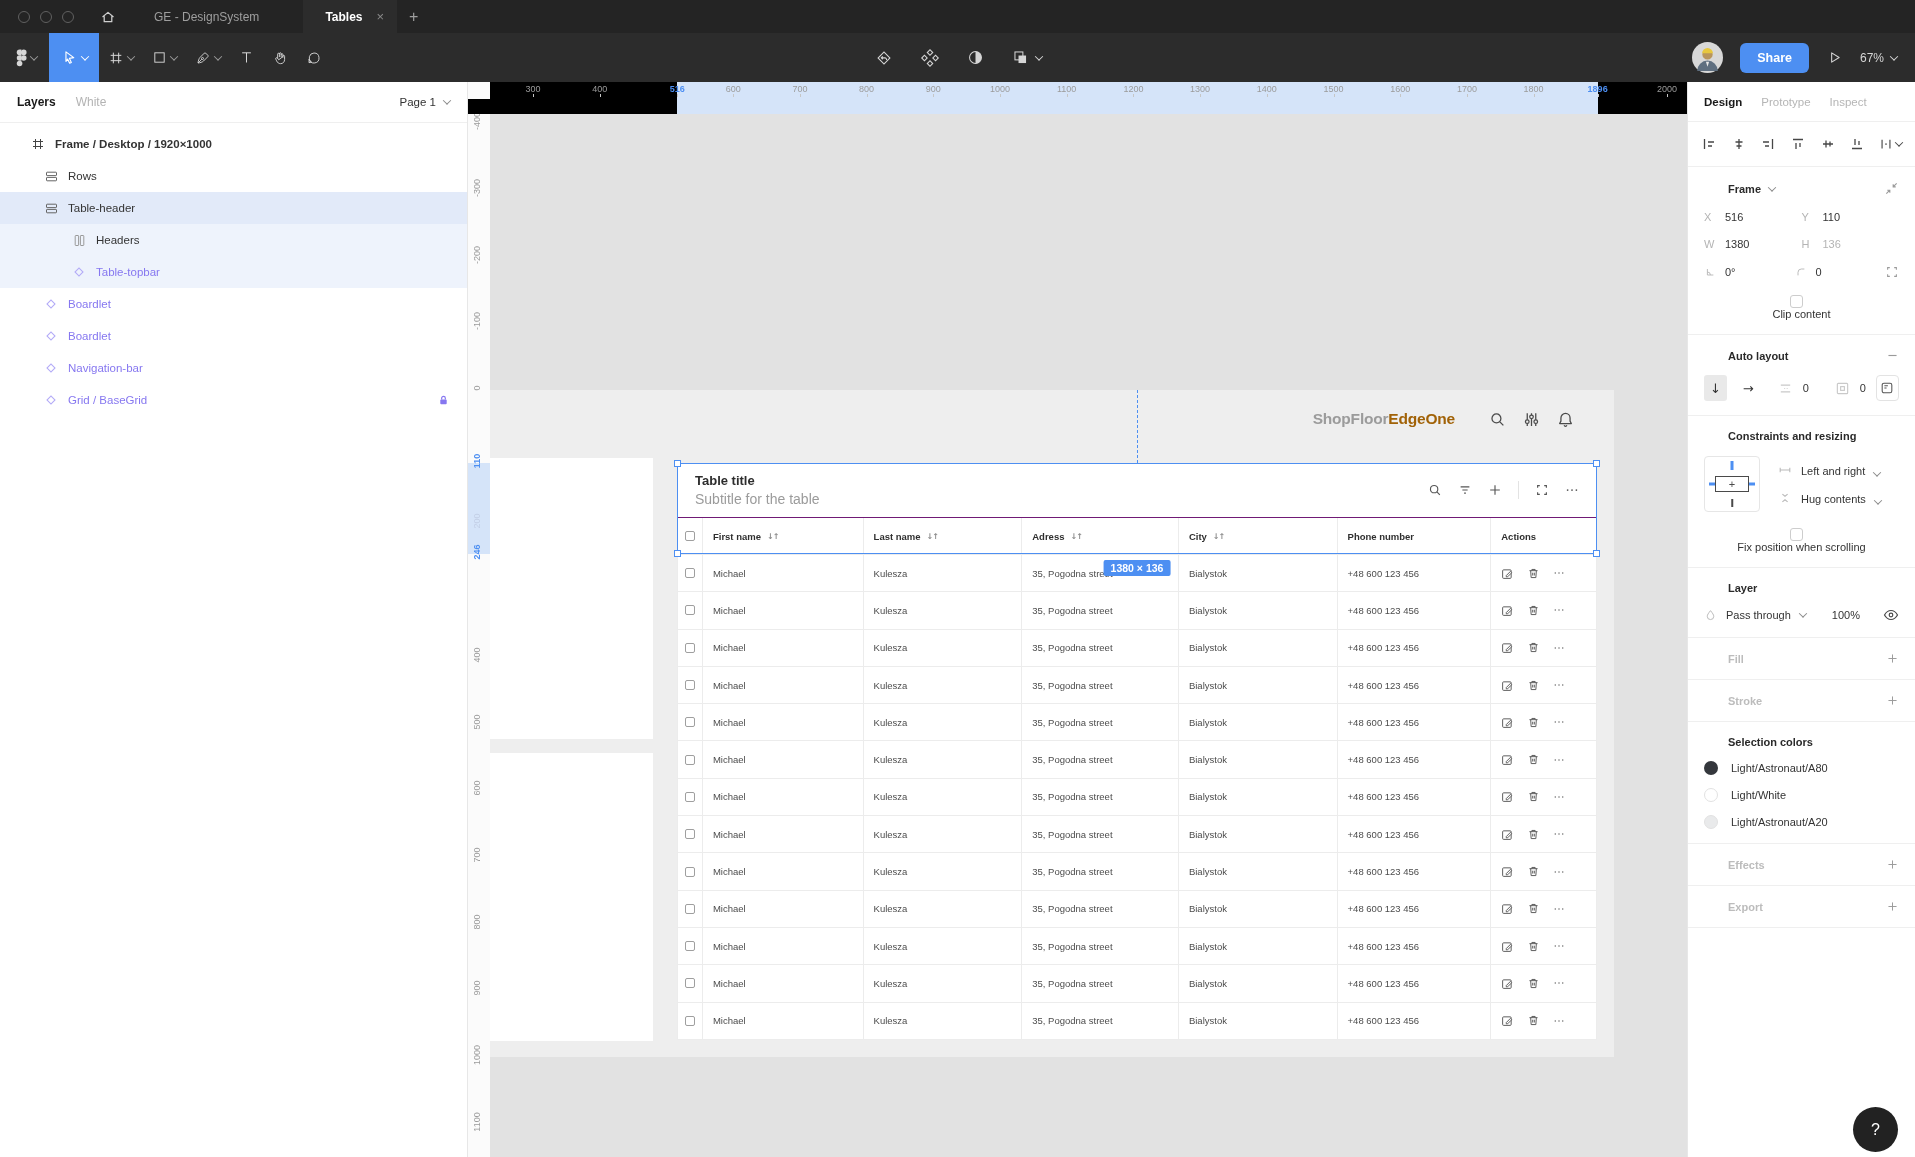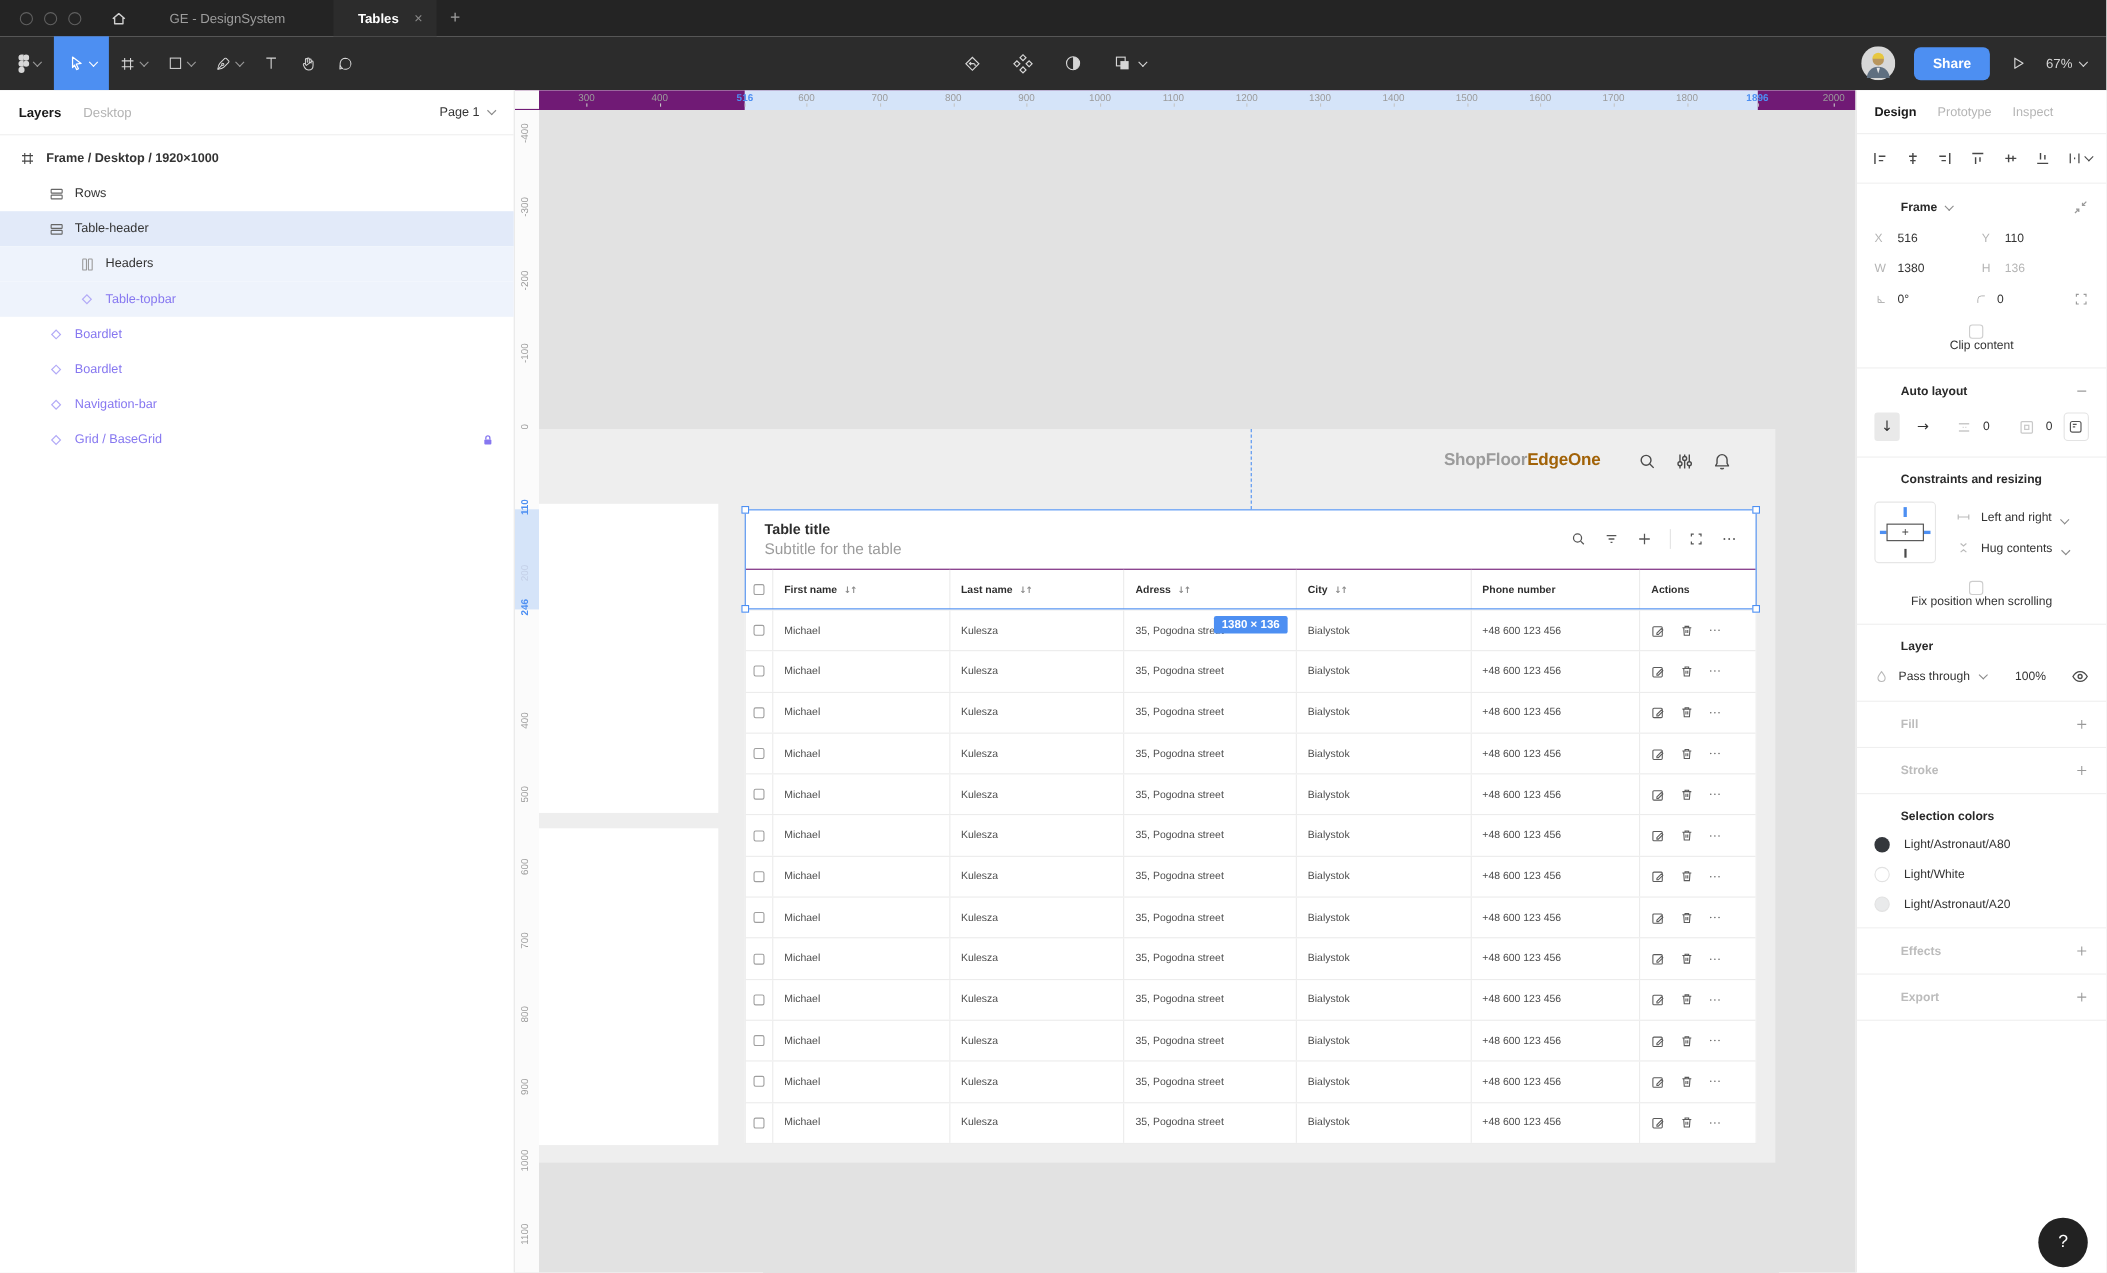--- a/index.html
+++ b/index.html
@@ -36,21 +36,21 @@
   
   #left{position:absolute;left:0;top:82px;width:468px;bottom:0;background:#fff;border-right:1px solid var(--panelborder);z-index:30;}
   .ltabs{height:41px;display:flex;align-items:center;padding:0 17px;border-bottom:1px solid #efefef;font-size:12px;}
   .ltab-active{color:#1a1a1a;font-weight:700;}
   .ltab{color:#b3b3b3;margin-left:20px;}
   .pagesel{margin-left:auto;display:flex;align-items:center;gap:8px;color:#333;font-size:11.5px;}
   .pagesel .chev{color:#8a8a8a;}
   #layer-tree{margin-top:5px;}
   .lrow{height:32px;display:flex;align-items:center;font-size:11.5px;color:#333;}
   .lrow.bold .llabel{font-weight:600;}
-  .lrow.ind0{padding-left:18px;} .lrow.ind1{padding-left:44px;} .lrow.ind2{padding-left:72px;}
+  .lrow.ind0{padding-left:31px;} .lrow.ind1{padding-left:44px;} .lrow.ind2{padding-left:72px;}
   .lrow.selected{background:#e2eaf9;}
   .lrow.child{background:#eef3fc;}
   .lrow.purple .llabel{color:var(--purple);}
   .l-icon{width:14px;height:14px;margin-right:10px;display:flex;align-items:center;justify-content:center;}
   .llock{margin-left:auto;margin-right:18px;}
 
   
   #canvas{position:absolute;left:468px;top:82px;width:1219px;height:1075px;background:#e2e2e2;overflow:hidden;}
   #frame{position:absolute;left:-135px;top:308px;width:1281px;height:667px;background:#eeeeee;}
   .dframe-topbar{position:absolute;top:0;left:0;right:0;height:58px;display:flex;align-items:center;justify-content:flex-end;padding-right:40px;gap:17px;color:#4a4a4a;}
@@ -79,21 +79,21 @@
   .rowicons{display:flex;align-items:center;gap:13px;color:#5a5a5a;}
 
   
   #sel-rect{position:absolute;left:209px;top:381px;width:920px;height:91px;border:1.5px solid var(--accent);z-index:4;pointer-events:none;}
   .handle{position:absolute;width:7px;height:7px;background:#fff;border:1.5px solid var(--accent);}
   .h-tl{left:-4px;top:-4px;} .h-tr{right:-4px;top:-4px;} .h-bl{left:-4px;bottom:-4px;} .h-br{right:-4px;bottom:-4px;}
   #guide-v{position:absolute;left:669px;top:308px;height:73px;border-left:1px dashed var(--accent);z-index:3;}
   #size-badge{position:absolute;left:669px;top:478px;transform:translateX(-50%);background:var(--accent);color:#fff;font-size:10.5px;font-weight:700;padding:2px 7px;border-radius:2px;z-index:5;white-space:nowrap;}
 
   
-  #hruler{position:absolute;top:0;left:0;right:0;height:18px;background:#701a75;z-index:10;}
+  #hruler{position:absolute;top:0;left:0;right:0;height:32px;background:#000000;z-index:10;}
   #vruler{position:absolute;top:0;left:0;width:22px;bottom:0;background:#fbfbfb;z-index:9;}
   #ruler-corner{position:absolute;top:0;left:0;width:22px;height:17px;background:#fbfbfb;z-index:11;}
   .hband{position:absolute;top:0;bottom:0;background:var(--band);}
   .vband{position:absolute;left:0;right:0;background:var(--band);}
   .htick{position:absolute;top:2px;width:34px;text-align:center;font-size:9px;color:#9b9b9b;}
   .htick::after{content:'';position:absolute;bottom:-3px;left:50%;width:1px;height:3px;background:#c6c6c6;}
   .vtick{position:absolute;left:-8px;width:34px;text-align:center;font-size:9px;color:#9b9b9b;transform:rotate(-90deg);}
   .acc{color:var(--accent) !important;font-weight:700;}
   .faint{color:#c3cfe6 !important;}
 
@@ -282,21 +282,21 @@
     <span class="zoomctl">
       <span>67%</span>
       <span class="chev"></span>
     </span>
   </div>
 </div>
 
 <div id="left">
   <div class="ltabs">
     <span class="ltab-active">Layers</span>
-    <span class="ltab">Desktop</span>
+    <span class="ltab">White</span>
     <span class="pagesel">
       <span>Page 1</span>
       <span class="chev"></span>
     </span>
   </div>
   <div id="layer-tree">
       <div class="lrow ind0 bold">
     <span class="l-icon">
           <svg width="12" height="12" viewBox="0 0 12 12" fill="none" stroke="#444" stroke-width="1">
             <path d="M3.5 1v10M8.5 1v10M1 3.5h10M1 8.5h10"></path>

